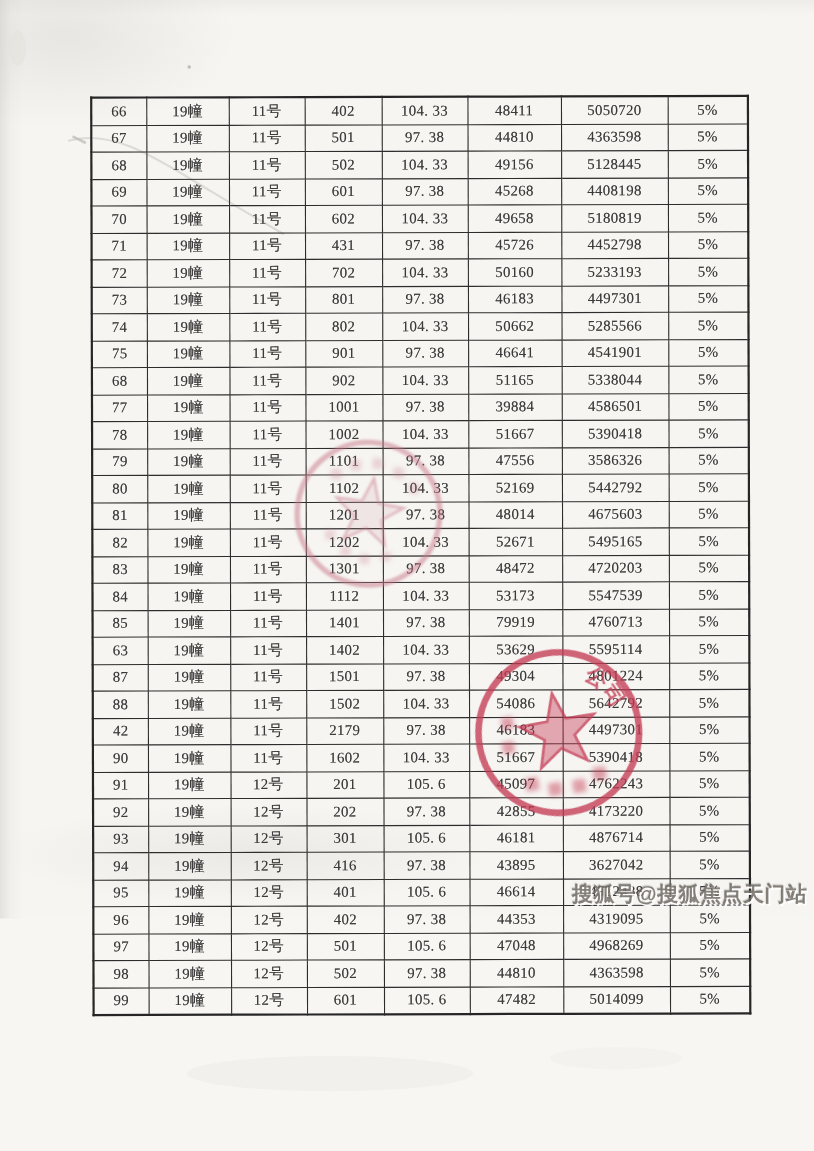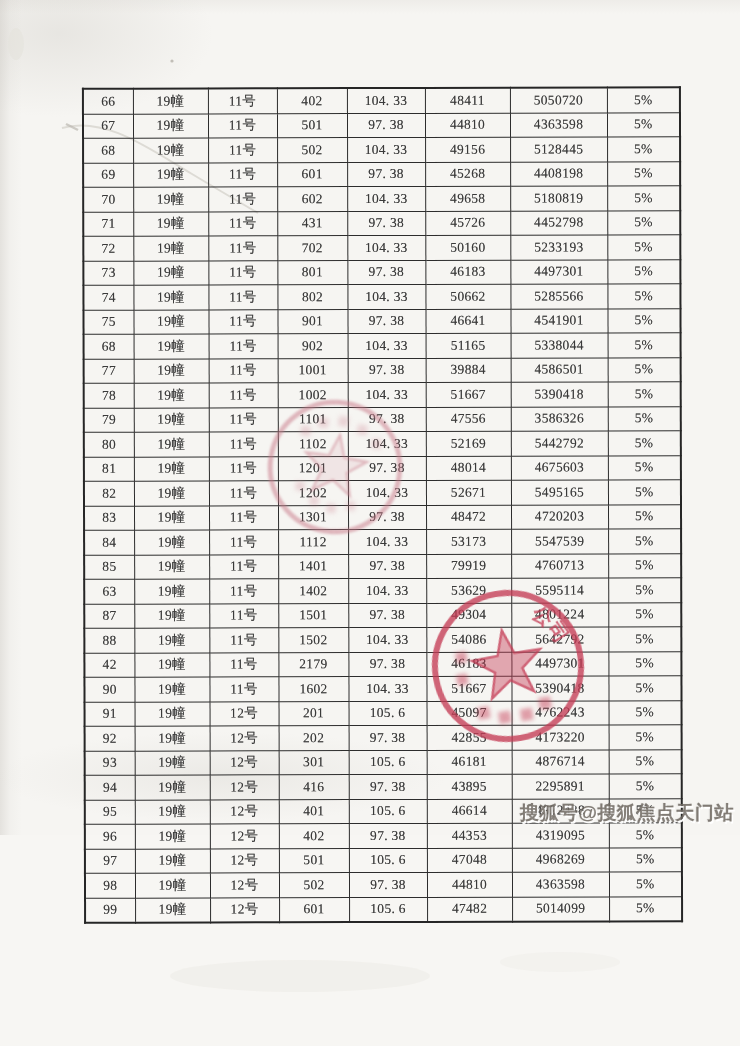--- a/index.html
+++ b/index.html
@@ -344,21 +344,21 @@
             <td>4876714</td>
             <td>5%</td>
           </tr>
           <tr>
             <td>94</td>
             <td>19幢</td>
             <td>12号</td>
             <td>416</td>
             <td>97. 38</td>
             <td>43895</td>
-            <td>2295891</td>
+            <td>3627042</td>
             <td>5%</td>
           </tr>
           <tr>
             <td>95</td>
             <td>19幢</td>
             <td>12号</td>
             <td>401</td>
             <td>105. 6</td>
             <td>46614</td>
             <td>4922438</td>

